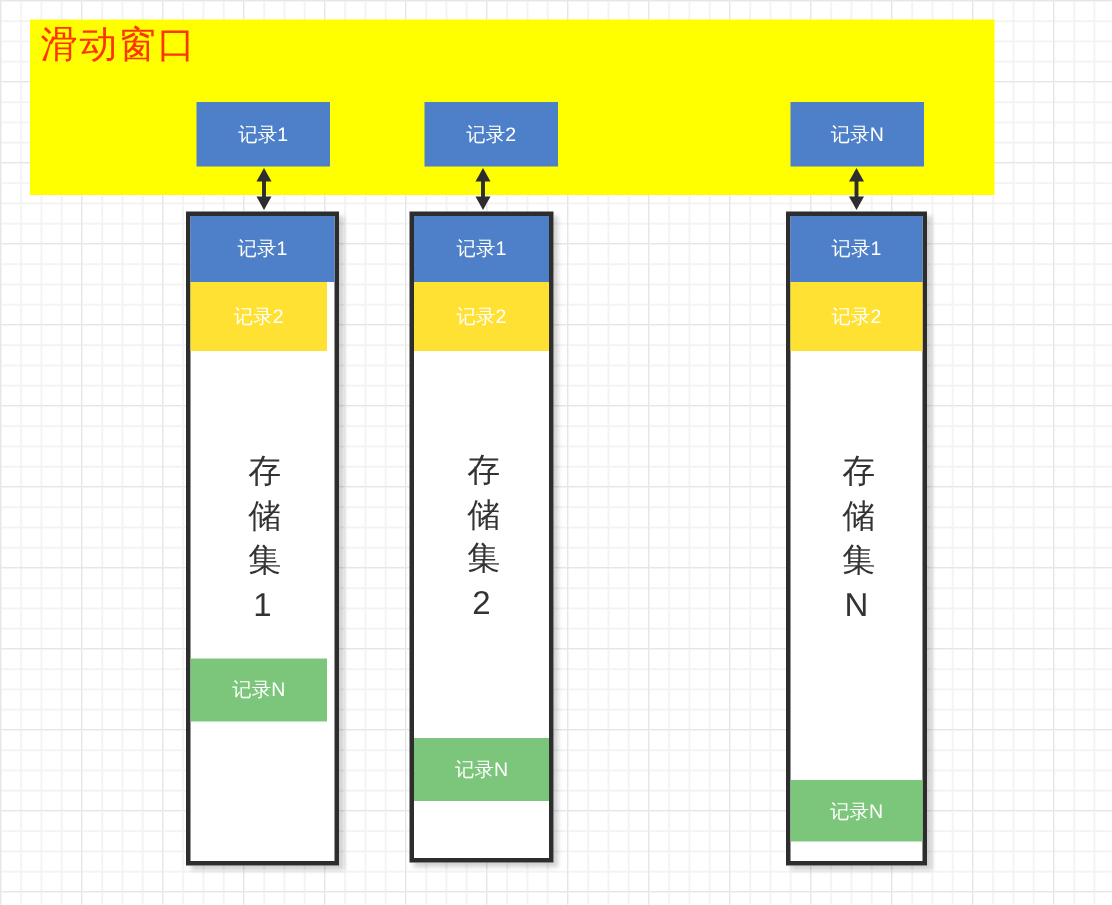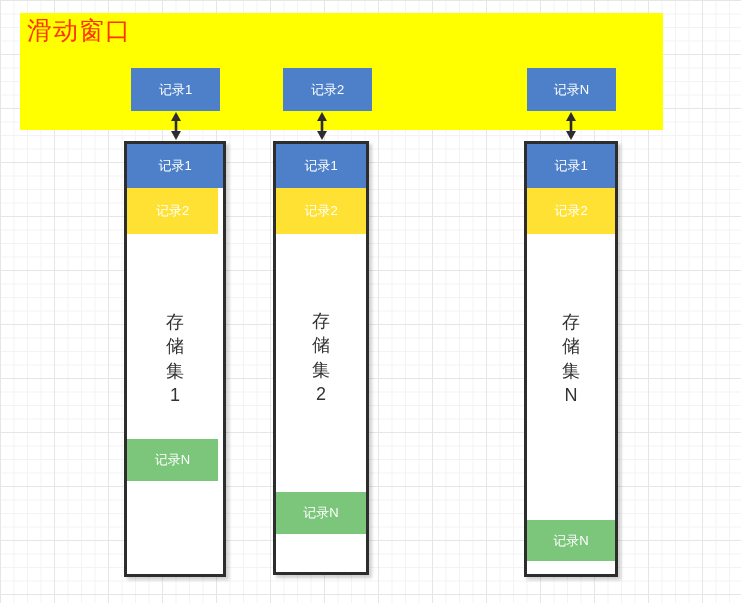--- a/index.html
+++ b/index.html
@@ -55,21 +55,21 @@
   .rec-yellow{top:44px;height:46px;background:#ffe133;}
   .rec-green{background:#7cc67c;}
   .c1 .rec-yellow{width:91px;}
   .c1 .rec-green{top:295px;height:42px;width:91px;}
   .c2 .rec-green{top:348px;height:42px;}
   .c3 .rec-green{top:376px;height:41px;}
   .set-name{
     position:absolute;left:50%;top:50%;
     transform:translate(-50%,-50%);
     width:19px;
-    font-size:18px;line-height:1.35;color:#333333;
+    font-size:22px;line-height:1.35;color:#333333;
     text-align:center;
     word-break:break-all;
   }
 </style>
 </head>
 <body>
 
 <div class="canvas">
 
   <div class="banner">

